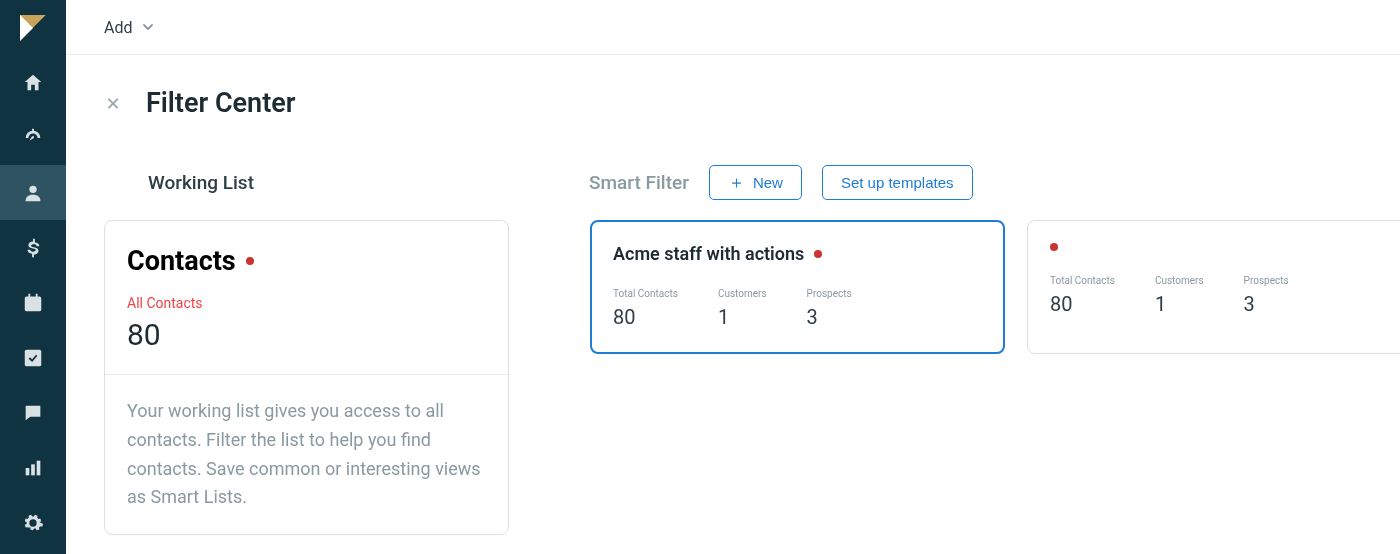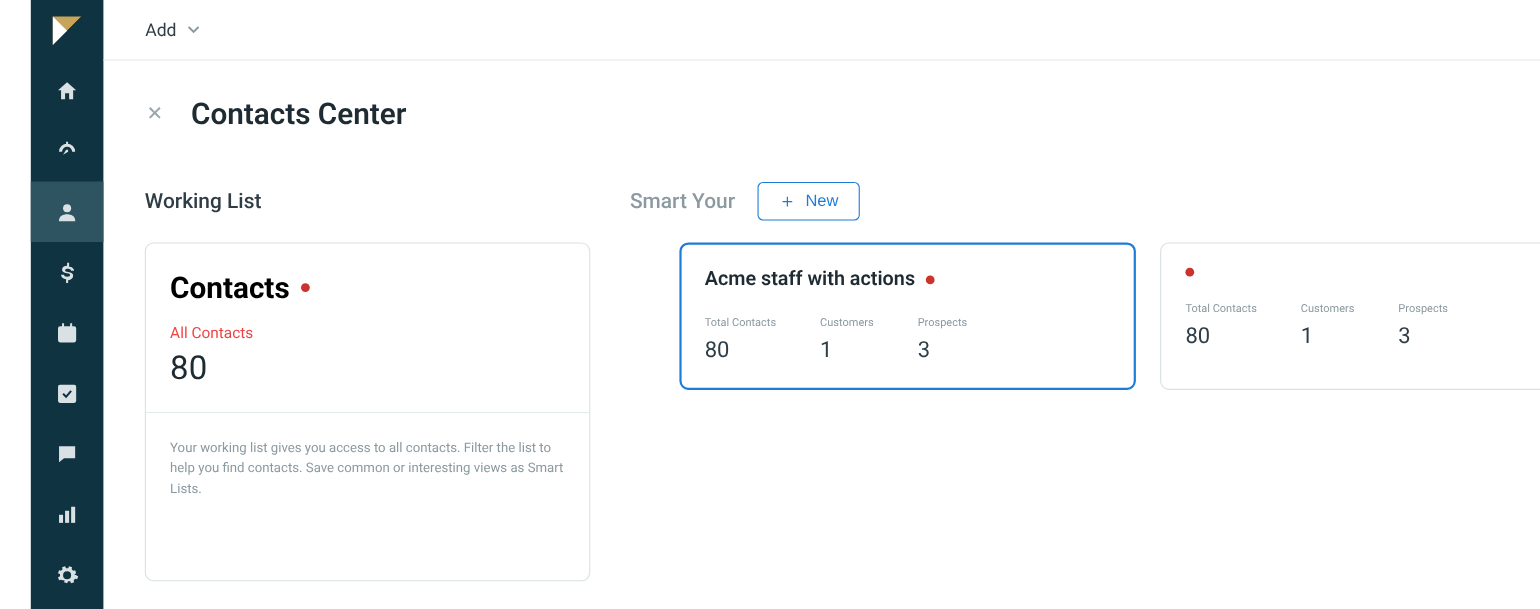--- a/index.html
+++ b/index.html
@@ -1,17 +1,17 @@
 <!DOCTYPE html>
 <html><head>
   <meta charset="utf-8">
   <style>
     * { box-sizing: border-box; margin: 0; padding: 0; }
     body { font-family: -apple-system, BlinkMacSystemFont, "Segoe UI", Roboto, sans-serif; background: #fff; color: #1f2b33; }
-    .app { display: flex; width: 1400px; height: 554px; padding-left: 28px; }
+    .app { display: flex; width: 1400px; height: 554px; }
 
     
     .sidebar { width: 66px; background: #0f3341; display: flex; flex-direction: column; align-items: center; }
     .sidebar-logo { width: 66px; height: 55px; display: flex; align-items: center; justify-content: center; }
     .sidebar-item { width: 66px; height: 55px; display: flex; align-items: center; justify-content: center; cursor: pointer; }
     .sidebar-item.active { background: #2e5361; }
     .sidebar-item svg { width: 22px; height: 22px; fill: #d9e1e4; }
     .sidebar-logo svg { width: 30px; height: 30px; }
 
     
@@ -23,36 +23,36 @@
     .content { padding: 32px 38px; flex: 1; overflow: auto; }
     .page-header { display: flex; align-items: center; gap: 24px; margin-bottom: 45px; }
     .close-x { color: #9aa7ad; font-size: 18px; cursor: pointer; width: 18px; text-align: center; }
     .page-title { font-size: 27px; font-weight: 600; color: #1f2b33; }
 
     .columns { display: flex; gap: 36px; align-items: flex-start; }
     .col-left { width: 405px; }
     .col-right { flex: 1; }
 
     .section-header { display: flex; align-items: center; gap: 20px; margin-bottom: 20px; min-height: 36px; }
-    .section-title { font-size: 19px; font-weight: 500; color: #2f3d46; }
+    .section-title { font-size: 19px; font-weight: 500; color: #2f3d46; margin-left: 44px; }
     .section-title.muted { color: #8b99a0; }
 
     .btn-outline { border: 1px solid #1e7cd6; color: #1e7cd6; background: #fff; border-radius: 5px; padding: 8px 18px; font-size: 15px; cursor: pointer; display: inline-flex; align-items: center; gap: 8px; }
     .btn-outline .plus { font-size: 17px; line-height: 1; }
 
     .card { border: 1px solid #d9e1e4; border-radius: 8px; background: #fff; }
     .card-contacts { padding: 24px 22px 22px; }
     .card-contacts .top { padding-bottom: 22px; }
     .card-title-row { display: flex; align-items: center; gap: 10px; }
     .card-title-big { font-size: 27px; font-weight: 700; color: #000000; }
     .dot { width: 8px; height: 8px; border-radius: 50%; background: #c9352e; display: inline-block; }
     .metric-label { font-size: 14px; color: #ef4444; margin-top: 18px; }
     .metric-value { font-size: 30px; font-weight: 400; color: #1f2b33; margin-top: 6px; }
     .card-divider { border-top: 1px solid #e5eaec; margin: 0 -22px; }
-    .card-help { padding-top: 22px; font-size: 12px; color: #8b99a0; line-height: 1.6; min-height: 130px; }
+    .card-help { padding-top: 22px; font-size: 18px; color: #8b99a0; line-height: 1.6; min-height: 130px; }
 
     .smart-cards { display: flex; gap: 22px; margin-left: 45px; }
     .smart-card { border: 1px solid #d9e1e4; border-radius: 8px; padding: 22px 22px 24px; width: 415px; cursor: pointer; }
     .smart-card.selected { border: 2px solid #1e7cd6; padding: 21px 21px 23px; }
     .smart-title-row { display: flex; align-items: center; gap: 10px; }
     .smart-title { font-size: 18px; font-weight: 600; color: #1f2b33; }
     .smart-dot { width: 8px; height: 8px; border-radius: 50%; background: #c9352e; display: inline-block; }
     .smart-metrics { display: flex; gap: 40px; margin-top: 24px; }
     .smart-metric .lbl { font-size: 10px; color: #8b99a0; text-align: center; }
     .smart-metric .val { font-size: 20px; color: #2f3d46; margin-top: 6px; }
@@ -130,21 +130,21 @@
         <svg class="chevron" viewBox="0 0 12 12">
             <path d="M2 4l4 4 4-4" stroke="#8b99a0" stroke-width="1.8" fill="none" stroke-linecap="round"></path>
           </svg>
       </div>
     </div>
 
     <div class="content">
 
       <div class="page-header">
         <span class="close-x">✕</span>
-        <h1 class="page-title">Contacts Center</h1>
+        <h1 class="page-title">Filter Center</h1>
       </div>
 
       <div class="columns">
 
         <div class="col-left">
           <div class="section-header">
             <span class="section-title">Working List</span>
           </div>
 
           <div class="card card-contacts">
@@ -156,25 +156,28 @@
               <div class="metric-label">All Contacts</div>
               <div class="metric-value">80</div>
             </div>
             <div class="card-divider"></div>
             <div class="card-help">Your working list gives you access to all contacts. Filter the list to help you find contacts. Save common or interesting views as Smart Lists.</div>
           </div>
         </div>
 
         <div class="col-right">
           <div class="section-header">
-            <span class="section-title muted">Smart Your</span>
+            <span class="section-title muted">Smart Filter</span>
             <button class="btn-outline">
               <span class="plus">＋</span>
               <span>New</span>
             </button>
+            <button class="btn-outline">
+              <span>Set up templates</span>
+            </button>
           </div>
 
           <div class="smart-cards">
 
             <div class="smart-card selected">
               <div class="smart-title-row">
                 <span class="smart-title">Acme staff with actions</span>
                 <span class="smart-dot"></span>
               </div>
               <div class="smart-metrics">

